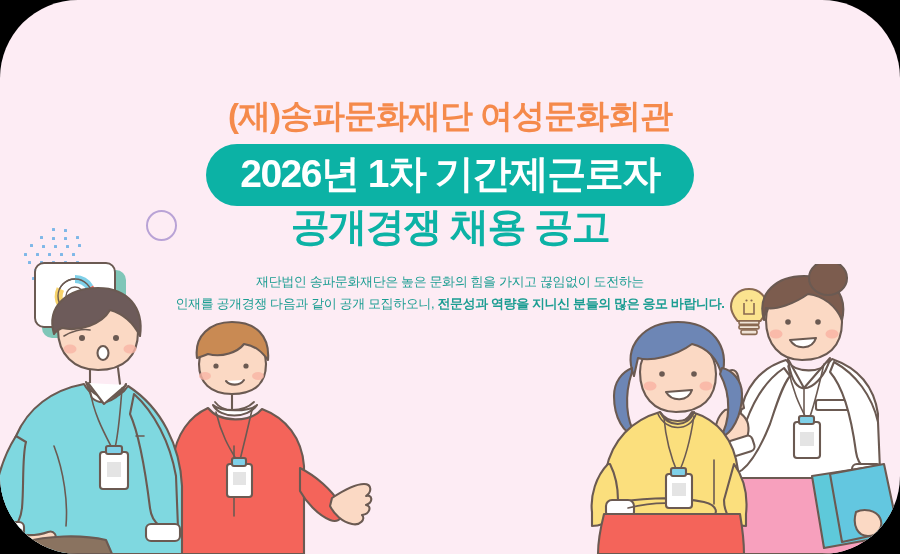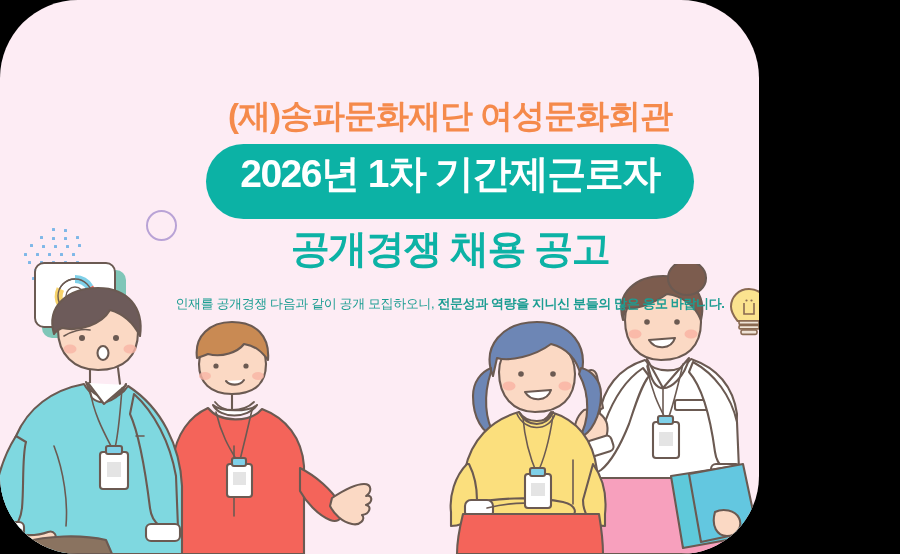--- a/index.html
+++ b/index.html
@@ -8,21 +8,21 @@
     padding: 0;
     background: #000000;
     width: 900px;
     height: 554px;
     overflow: hidden;
     font-family: "Liberation Sans", "DejaVu Sans", sans-serif;
   }
 
   #poster {
     position: relative;
-    width: 759px;
+    width: 900px;
     height: 554px;
     background: #fdecf4;
     border-radius: 78px;
     overflow: hidden;
   }
 
   
   .deco { position: absolute; pointer-events: none; }
 
   
@@ -118,27 +118,26 @@
     display: flex;
     justify-content: center;
   }
   #headline-2 {
     display: inline-block;
     background: #0cb2a5;
     color: #ffffff;
     font-size: 39px;
     font-weight: bold;
     letter-spacing: -1.5px;
-    padding: 8px 34px 23px 34px;
+    padding: 8px 34px 10px 34px;
     border-radius: 40px;
     line-height: 1.12;
   }
 
   #headline-3 {
-    margin-top: 9px;
     font-size: 39px;
     font-weight: bold;
     color: #0cb2a5;
     letter-spacing: -1.5px;
     line-height: 1.1;
   }
 
   #body-text {
     margin-top: 22px;
     color: #1c9d92;
@@ -236,20 +235,21 @@
 
     <div id="headline-1">(재)송파문화재단 여성문화회관</div>
 
     <div id="headline-2-wrap">
       <div id="headline-2">2026년 1차 기간제근로자</div>
     </div>
 
     <div id="headline-3">공개경쟁 채용 공고</div>
 
     <div id="body-text">
+      <div>재단법인 송파문화재단은 높은 문화의 힘을 가지고 끊임없이 도전하는</div>
       <div>
         <span>인재를 공개경쟁 다음과 같이 공개 모집하오니,</span>
         <span id="body-line-2-bold">전문성과 역량을 지니신 분들의 많은 응모 바랍니다.</span>
       </div>
     </div>
 
   </div>
 
   <svg id="illustration-left" width="380" height="268" viewBox="0 0 380 268">
     <g stroke="#6b5a52" stroke-width="2.1" stroke-linejoin="round" stroke-linecap="round">

